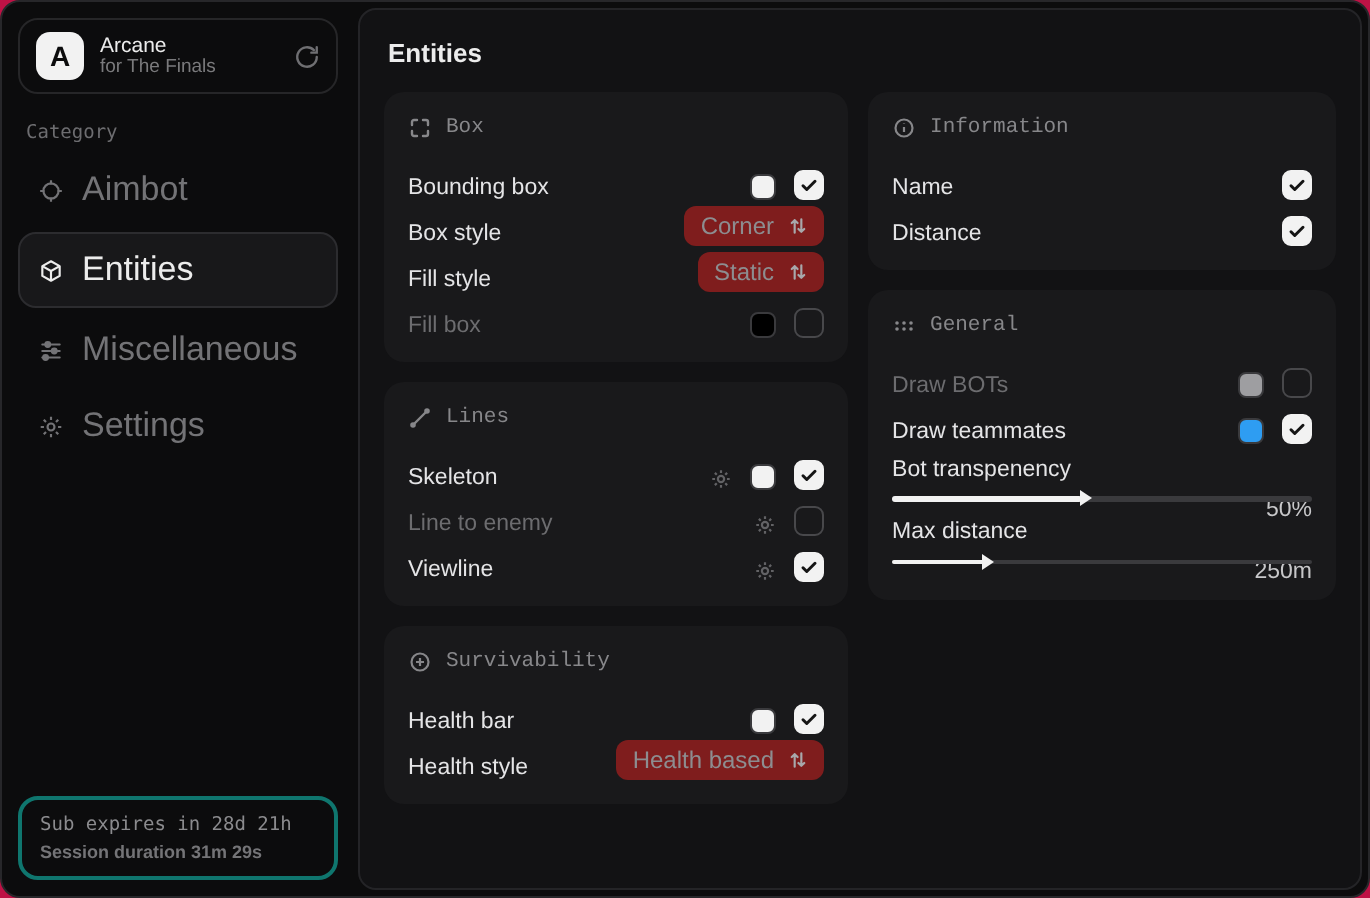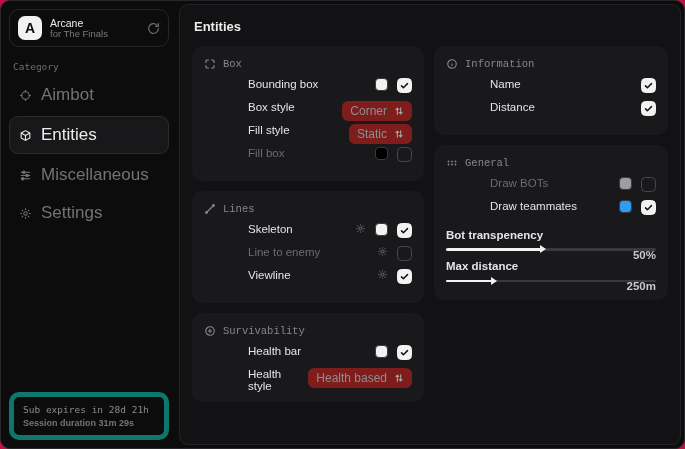--- a/index.html
+++ b/index.html
@@ -43,21 +43,21 @@
     display:flex; align-items:center; gap:9px;
     padding:6px 9px; border-radius:9px; border:1px solid transparent;
     color:#737376; font-size:17px; margin-bottom:4px; cursor:pointer;
   }
   .side-item.active {
     background:#18181a; border-color:#2c2c2f; color:#ececec; padding-top:8px; padding-bottom:8px;
   }
   .side-item .ic { display:flex; color:inherit; }
   .side-footer {
     margin-top:auto;
-    border:5px solid #0f766e; border-radius:10px;
+    border:2px solid #0f766e; border-radius:10px;
     padding:7px 9px;
   }
   .side-footer .l1 {
     color:#8b8b8e; font-size:9.5px; font-family:"DejaVu Sans Mono", monospace;
     margin-bottom:3px; white-space:nowrap;
   }
   .side-footer .l2 { color:#747477; font-size:9px; font-weight:bold; white-space:nowrap; }
   
   .main {
     flex:1; margin:3px 3px 3px 2px;
@@ -73,21 +73,21 @@
     background:#19191b; border-radius:10px; width:100%;
     padding:10px 12px 12px 12px;
   }
   .card-head {
     display:flex; align-items:center; gap:7px;
     color:#87878a; font-size:10.5px; margin:2px 0 8px 0;
     font-family:Liberation Mono, monospace;
   }
   .card-head .ic { display:flex; color:#87878a; }
   .row {
-    display:flex; align-items:flex-start; height:22px; gap:9px;margin-left:44px;
+    display:flex; align-items:flex-end; height:22px; gap:9px;
   }
   .row + .row { margin-top:1px; }
   .row-label { color:#e4e4e6; font-size:11.5px; flex:1; }
   .row-label.dim { color:#6c6c6f; }
   .gear-btn { display:flex; color:#626265; cursor:pointer; }
   .swatch {
     width:13px; height:13px; border-radius:4px; cursor:pointer;
     border:1px solid #3a3a3d;
   }
   .checkbox {
@@ -95,21 +95,21 @@
     border:1.5px solid #48484b; display:flex; align-items:center; justify-content:center;
   }
   .checkbox.checked { background:#f2f2f2; border-color:#f2f2f2; }
   .checkbox.checked svg { display:block; }
   .dropdown {
     display:flex; align-items:center; gap:7px; cursor:pointer;
     background:#7f1d1d; border-radius:6px; padding:3px 8px;
     color:#8d8d90; font-size:12px;
   }
   .dropdown .ic { display:flex; color:#a8a8ab; }
-  .slider-group { margin-top:3px;font-weight:bold; }
+  .slider-group { margin-top:3px; }
   .slider-row { display:flex; align-items:center; height:19px; }
   .slider-value { color:#c7c7c9; font-size:11.5px;margin-top:40px; }
   .slider-track {
     position:relative; height:2.5px; background:#3a3a3d; border-radius:2px;
     margin:4px 0 6px 0; cursor:pointer;
   }
   .slider-fill { position:absolute; left:0; top:0; bottom:0; background:#f2f2f2; border-radius:2px; }
   .slider-knob {
     position:absolute; top:50%; transform:translate(-1px,-50%);
     width:0; height:0;

